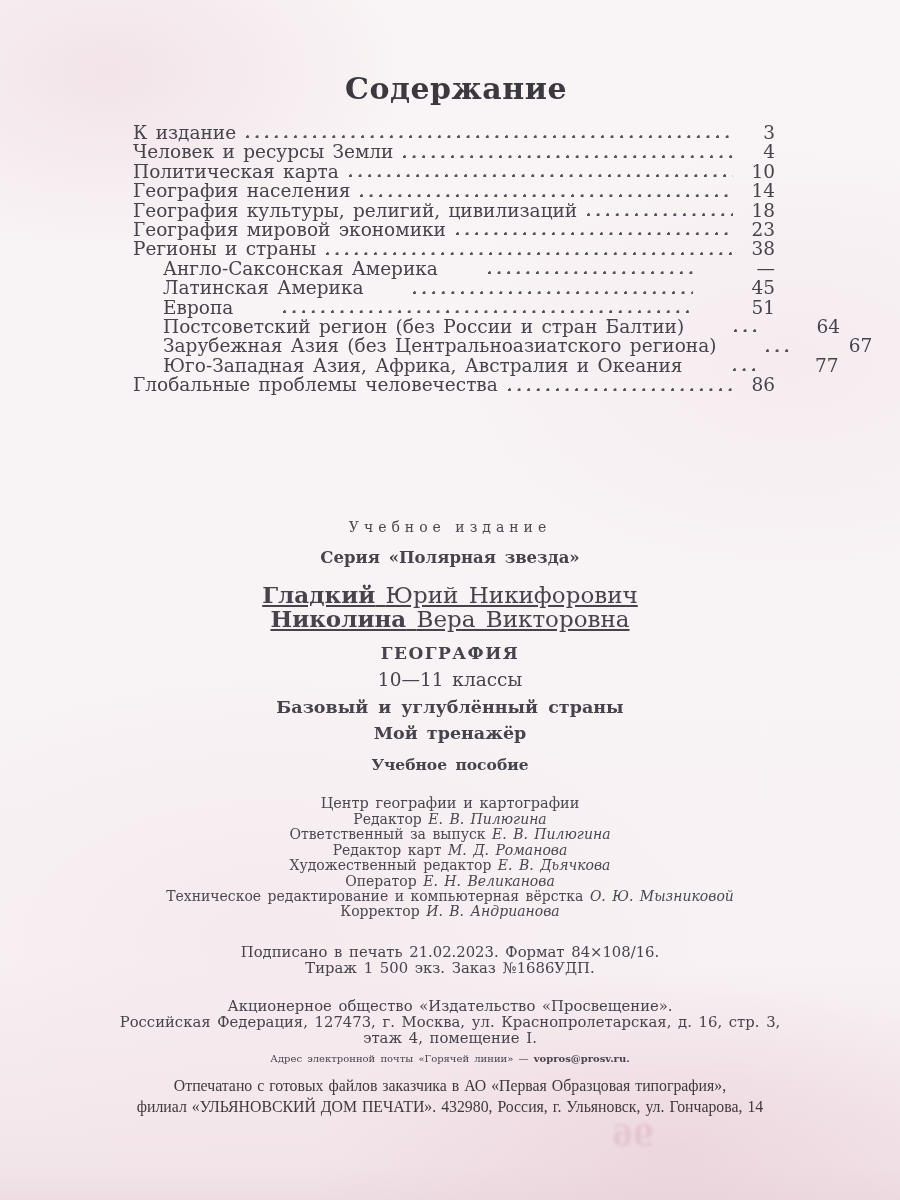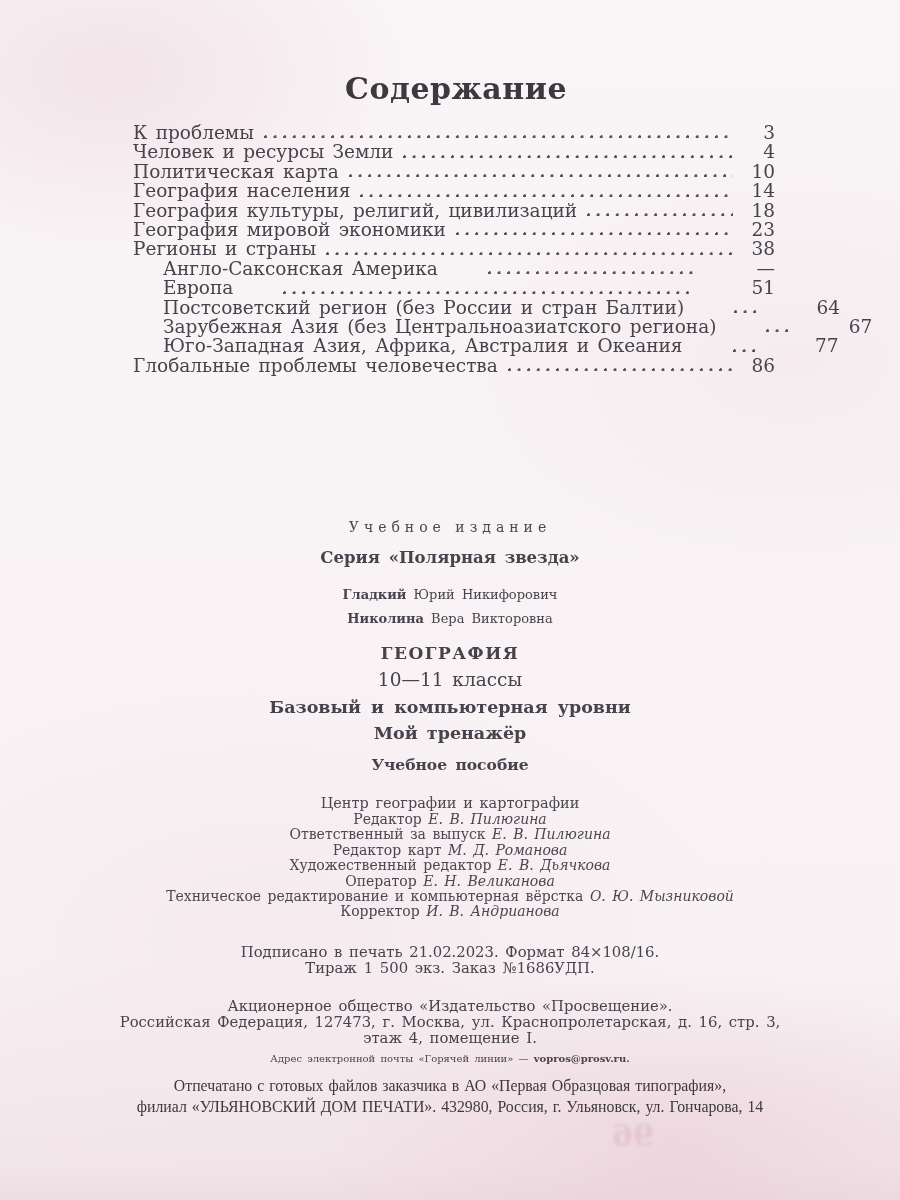--- a/index.html
+++ b/index.html
@@ -41,21 +41,21 @@
     margin:0 8px 3px 10px;
     background-image:radial-gradient(circle at 1.6px 1.8px, #55525b 1.35px, rgba(85,82,91,0) 1.7px);
     background-size:9.6px 4px;background-repeat:repeat-x;background-position:left bottom;
   }
   .toc-page{flex:0 0 auto;min-width:34px;text-align:right;}
 
   
   #sec-edition{top:519px;}
   .ed-label{font-size:14px;letter-spacing:5px;line-height:16px;color:#4a4750;}
   .ed-series{margin-top:13px;font-size:16.5px;font-weight:bold;line-height:19px;word-spacing:3px;}
-  .ed-authors{margin-top:16px;font-size:13px;line-height:24px;word-spacing:3px;}
+  .ed-authors{margin-top:16px;font-size:23px;line-height:24px;word-spacing:3px;text-decoration:underline;}
   .ed-authors b{font-weight:bold;}
   .ed-title{margin-top:9px;font-size:17px;font-weight:bold;letter-spacing:1.5px;line-height:26px;}
   .ed-grades{font-size:18.5px;line-height:27px;word-spacing:3px;}
   .ed-level{font-size:17.5px;font-weight:bold;line-height:28px;word-spacing:4px;}
   .ed-trainer{font-size:17.5px;font-weight:bold;line-height:25px;word-spacing:3px;}
   .ed-kind{margin-top:9px;font-size:15.5px;font-weight:bold;line-height:20px;word-spacing:3px;}
 
   
   #sec-credits{top:794px;}
   .credits-head{font-size:14.5px;line-height:18px;word-spacing:2px;color:#4a4750;}
@@ -88,21 +88,21 @@
 <body>
 
 <div class="page">
 
   <div class="sec centered" id="sec-title">
     <div class="contents-title">Содержание</div>
   </div>
 
   <div class="sec" id="sec-toc">
     <div class="toc-row">
-        <span class="toc-label">К проблемы</span>
+        <span class="toc-label">К издание</span>
         <span class="leader"></span>
         <span class="toc-page">3</span>
       </div>
     <div class="toc-row">
         <span class="toc-label">Человек и ресурсы Земли</span>
         <span class="leader"></span>
         <span class="toc-page">4</span>
       </div>
     <div class="toc-row">
         <span class="toc-label">Политическая карта</span>
@@ -126,20 +126,25 @@
       </div>
     <div class="toc-row">
         <span class="toc-label">Регионы и страны</span>
         <span class="leader"></span>
         <span class="toc-page">38</span>
       </div>
     <div class="toc-row indent">
         <span class="toc-label">Англо-Саксонская Америка</span>
         <span class="leader"></span>
         <span class="toc-page">—</span>
+      </div>
+    <div class="toc-row indent">
+        <span class="toc-label">Латинская Америка</span>
+        <span class="leader"></span>
+        <span class="toc-page">45</span>
       </div>
     <div class="toc-row indent">
         <span class="toc-label">Европа</span>
         <span class="leader"></span>
         <span class="toc-page">51</span>
       </div>
     <div class="toc-row indent">
         <span class="toc-label">Постсоветский регион (без России и стран Балтии)</span>
         <span class="leader"></span>
         <span class="toc-page">64</span>
@@ -163,21 +168,21 @@
 
   <div class="sec centered" id="sec-edition">
     <div class="ed-label">Учебное издание</div>
     <div class="ed-series">Серия «Полярная звезда»</div>
     <div class="ed-authors">
       <div><b>Гладкий</b> <span>Юрий Никифорович</span></div>
       <div><b>Николина</b> <span>Вера Викторовна</span></div>
     </div>
     <div class="ed-title">ГЕОГРАФИЯ</div>
     <div class="ed-grades">10—11 классы</div>
-    <div class="ed-level">Базовый и компьютерная уровни</div>
+    <div class="ed-level">Базовый и углублённый страны</div>
     <div class="ed-trainer">Мой тренажёр</div>
     <div class="ed-kind">Учебное пособие</div>
   </div>
 
   <div class="sec centered" id="sec-credits">
     <div class="credits-head">Центр географии и картографии</div>
     <div class="credit-line"><span>Редактор</span> <span class="credit-name">Е. В. Пилюгина</span></div>
     <div class="credit-line"><span>Ответственный за выпуск</span> <span class="credit-name">Е. В. Пилюгина</span></div>
     <div class="credit-line"><span>Редактор карт</span> <span class="credit-name">М. Д. Романова</span></div>
     <div class="credit-line"><span>Художественный редактор</span> <span class="credit-name">Е. В. Дьячкова</span></div>

